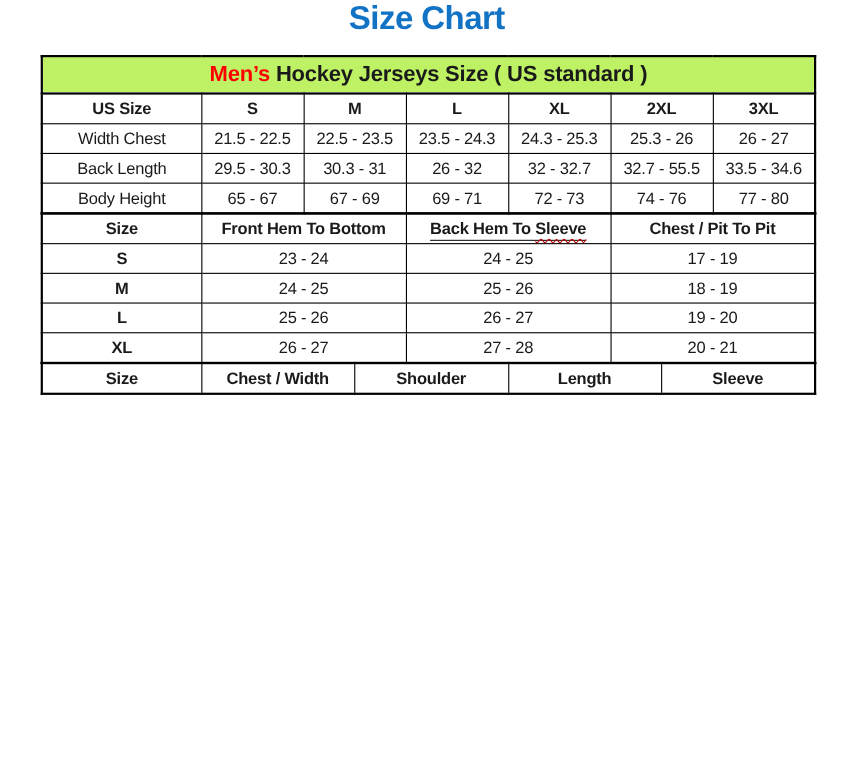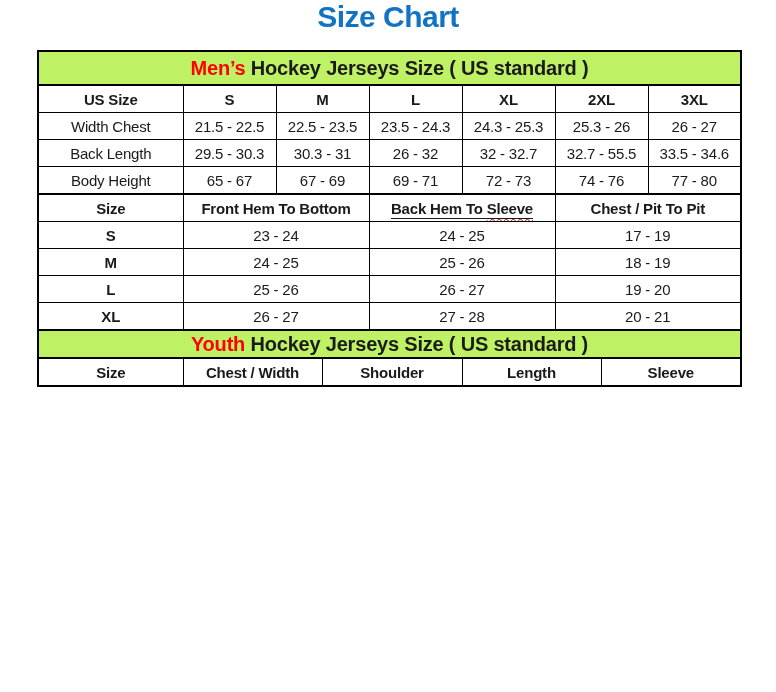--- a/index.html
+++ b/index.html
@@ -167,23 +167,20 @@
 
   <table class="sect youth">
     <colgroup>
       <col style="width:145px">
       <col style="width:139px">
         <col style="width:140px">
         <col style="width:139px">
         <col style="width:140px">
     </colgroup>
     <tbody>
-        <tr class="banner">
-      <td colspan="5"><span class="hl">Youth</span><span> Hockey Jerseys Size ( US standard )</span></td>
-    </tr>
     <tr class="head">
       <td>Size</td>
       <td>Chest / Width</td>
       <td>Shoulder</td>
       <td>Length</td>
       <td>Sleeve</td>
     </tr>
   </tbody>
     </table>
 

